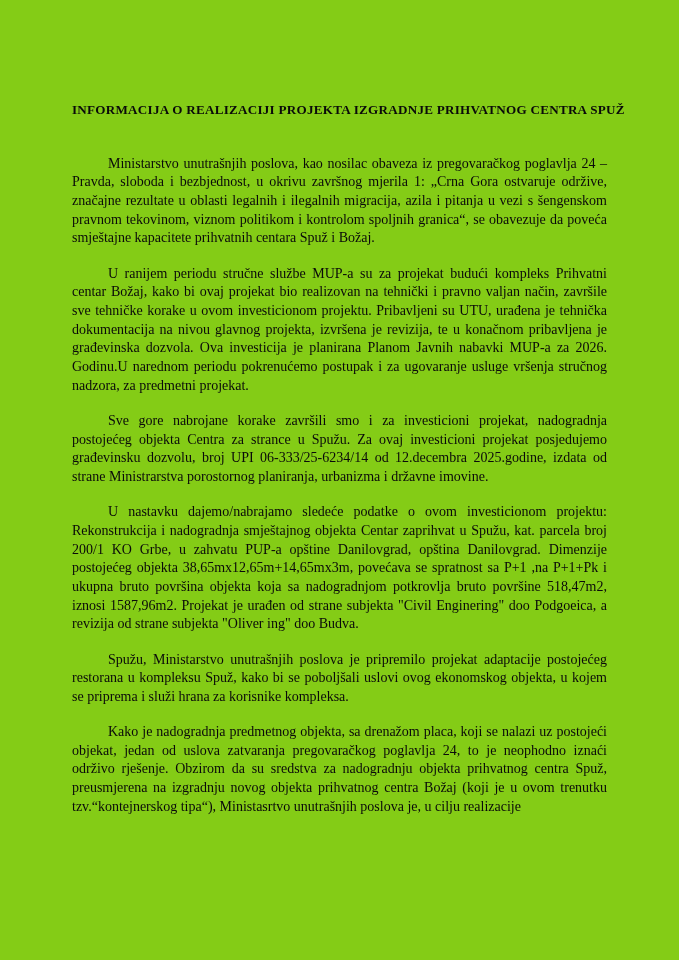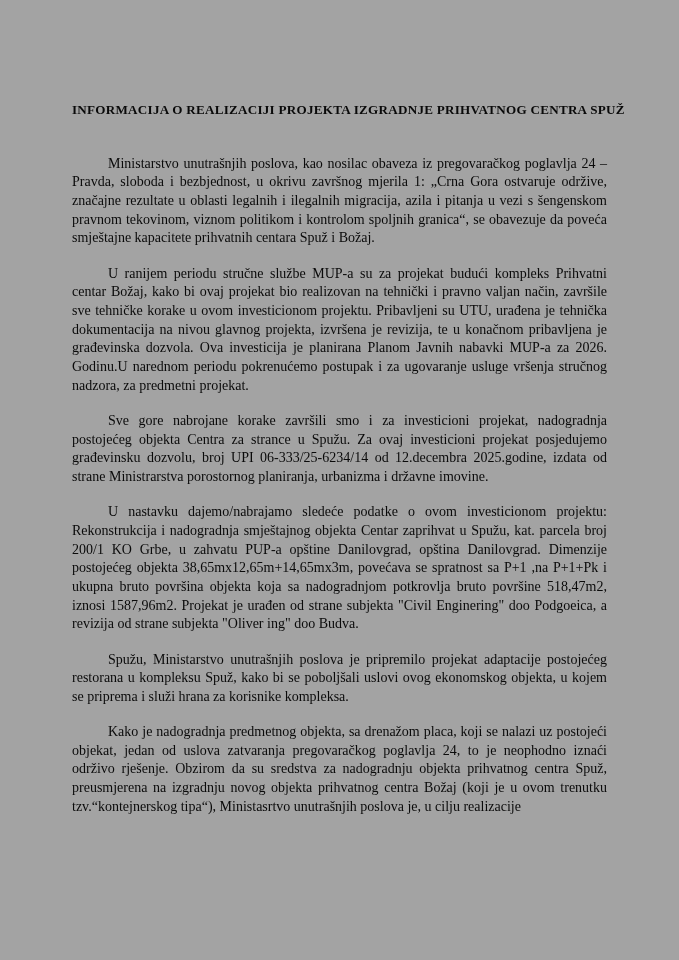--- a/index.html
+++ b/index.html
@@ -14,21 +14,21 @@
   body {
     font-family: "Liberation Serif", "DejaVu Serif", serif;
     color: #0a0a0a;
     -webkit-font-smoothing: antialiased;
   }
 
   .page {
     position: relative;
     width: 679px;
     height: 960px;
-    background: #a3a3a3;
+    background: #84cc16;
     overflow: hidden;
   }
 
   .page-body {
     position: absolute;
     left: 72px;
     top: 0;
     width: 535px;
   }
 

